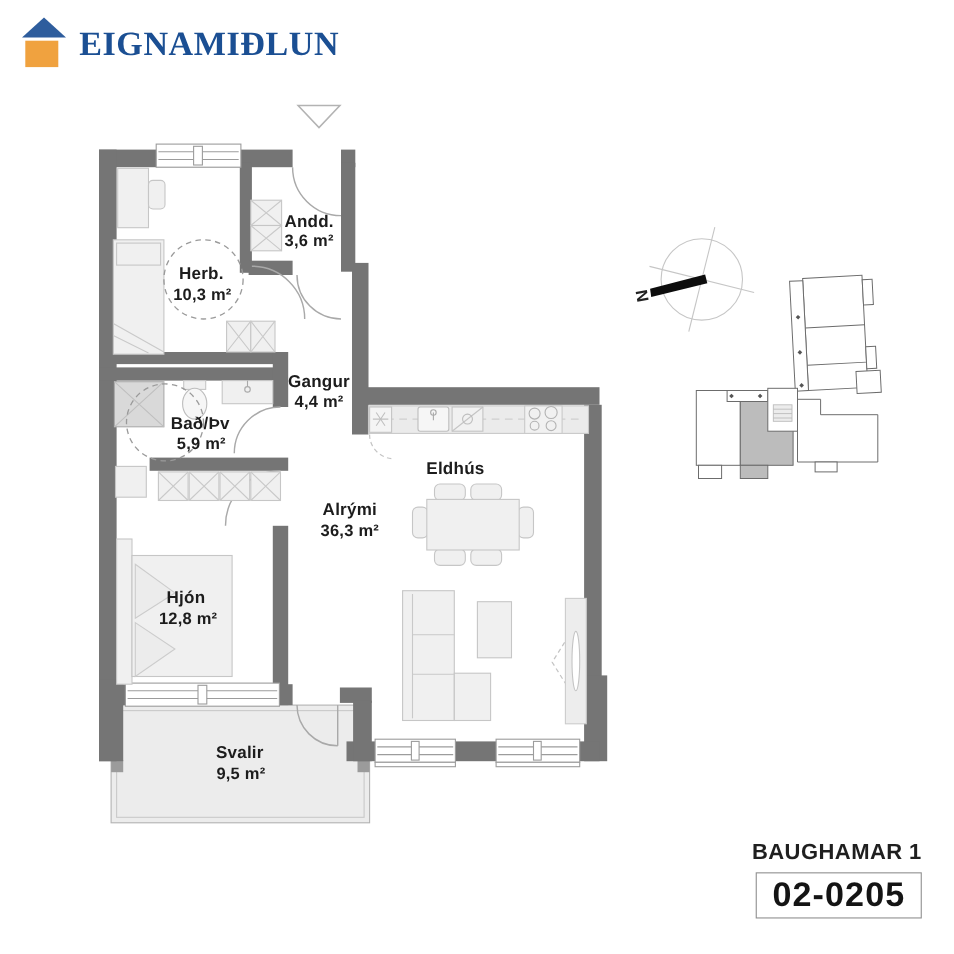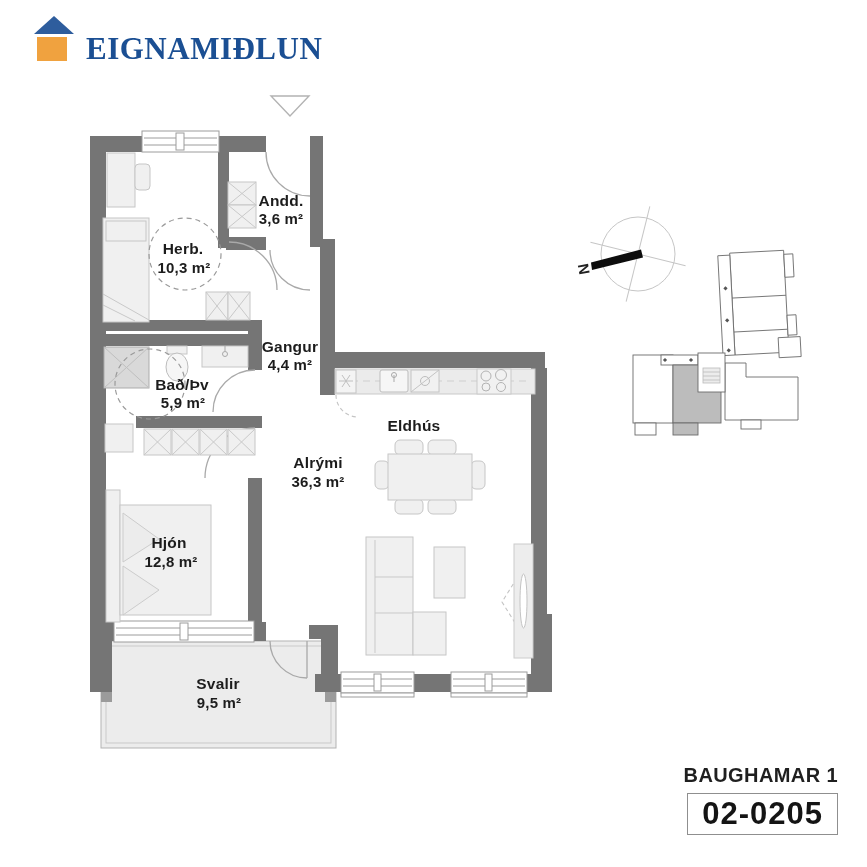--- a/index.html
+++ b/index.html
@@ -1,21 +1,21 @@
 <!DOCTYPE html>
 <html style="--wall: #757575; --logo-roof: #2e5d9d; --logo-body: #f0a23f; --logo-text: #1b4f93; --highlight-unit: #bcbcbc;"><head>
 <meta charset="utf-8">
 <style>
   html,body{margin:0;padding:0;background:#fff;width:867px;height:867px;overflow:hidden;
     font-family:"Liberation Sans",sans-serif;}
   .stage{position:relative;width:867px;height:867px;background:#fff;}
   svg text{font-family:"Liberation Sans",sans-serif;}
   .room-name{font-size:15.5px;font-weight:600;fill:#1c1c1c;letter-spacing:.2px}
   .room-area{font-size:15px;font-weight:600;fill:#1c1c1c;letter-spacing:.2px}
-  .logo{position:absolute;left:34px;top:14px;display:flex;align-items:flex-end;gap:12px;}
+  .logo{position:absolute;left:20px;top:14px;display:flex;align-items:center;gap:12px;}
   .logo-text{font-family:"Liberation Serif",serif;font-weight:700;font-size:31px;
     color:var(--logo-text,#1b4f93);letter-spacing:.5px;line-height:1;}
   .footer{position:absolute;right:29px;top:764px;text-align:right;}
   .footer-building{font-size:20px;font-weight:600;color:#1f1f1f;letter-spacing:.4px;margin-bottom:6px;margin-left:48px;}
   .footer-unitbox{display:inline-block;border:1.5px solid #8f8f8f;background:#fff;
     padding:2px 14px;font-size:31px;font-weight:600;color:#141414;letter-spacing:1px;}
   .wall{fill:var(--wall,#757575);}
   .win{fill:#ffffff;stroke:#9c9c9c;stroke-width:1;}
   .winline{stroke:#9c9c9c;stroke-width:1;}
   .furn{fill:#f0f0f0;stroke:#c6c6c6;stroke-width:1;}

